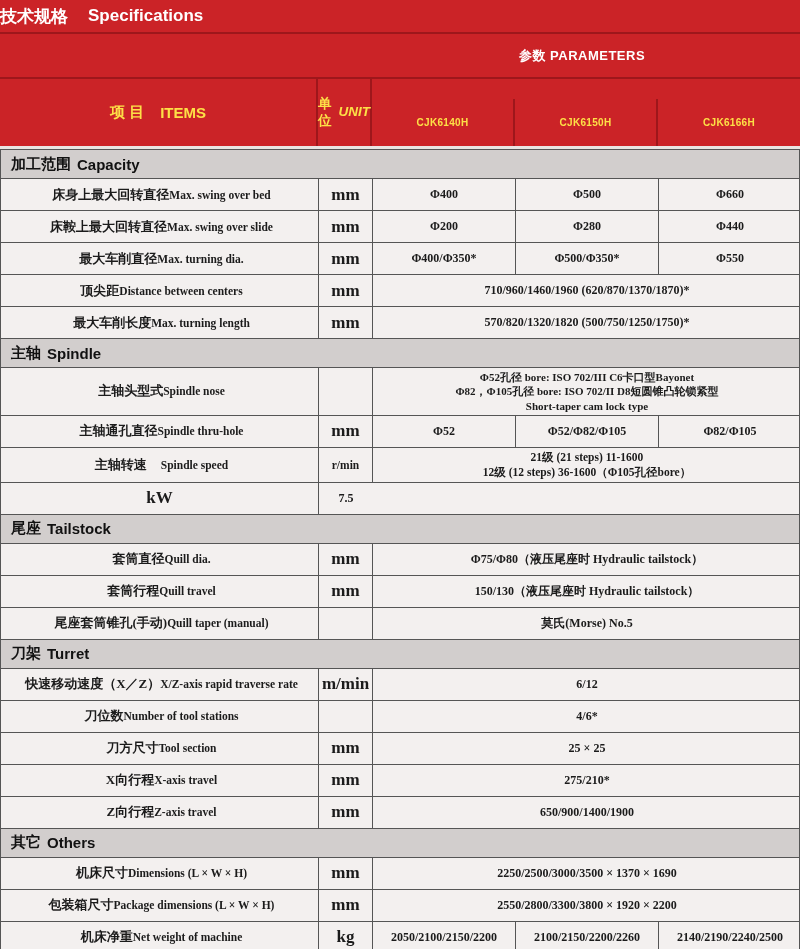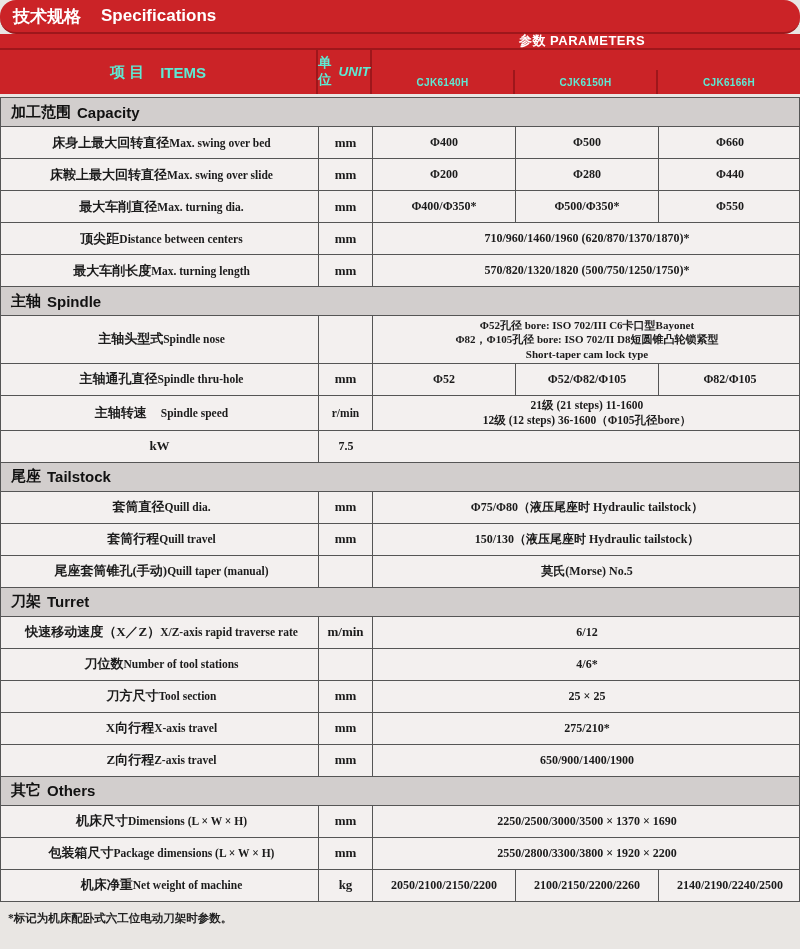--- a/index.html
+++ b/index.html
@@ -7,34 +7,34 @@
   body {
     height: 949px;
     background: #e9e6e3;
     font-family: "Liberation Sans", sans-serif;
     overflow: hidden;
   }
   
   .title-bar {
     height: 34px; background: #cb2327; color: #fff;
     display: flex; align-items: center; gap: 20px;
-    padding-left: 13px; border-bottom: 2px solid #9e171b;
-    font-weight: bold; font-size: 17px; border-radius: 16px;
+    border-bottom: 2px solid #9e171b;
+    font-weight: bold; font-size: 17px;
   }
   .params-bar {
-    height: 16px; background: #cb2327;
+    height: 45px; background: #cb2327;
     border-bottom: 2px solid #9e171b;
     display: flex; align-items: center;
   }
   .params-label {
     margin-left: 372px; width: 420px; text-align: center;
     color: #fff; font-weight: bold; font-size: 13px; letter-spacing: .5px;
   }
   .col-header {
-    height: 44px; background: #cb2327; color: #5eead4;
+    height: 67px; background: #cb2327; color: #fde047;
     display: grid; grid-template-columns: 318px 54px 143px 143px 142px;
   }
   .col-header > div {
     display: flex; align-items: center; justify-content: center;
     border-right: 2px solid #9e171b;
   }
   .col-header > div:last-child { border-right: none; }
   .ch-items { font-weight: bold; font-size: 15px; gap: 16px; }
   .ch-unit  { font-weight: bold; font-size: 13.5px; line-height: 1.25; }
   .ch-unit .unit-en { font-style: italic; }
@@ -59,21 +59,21 @@
     display: flex; align-items: center; justify-content: center;
     min-height: 31px; padding: 2px 4px;
     font-family: "Liberation Serif", serif;
     font-size: 12px; font-weight: bold; color: #1b1b1b;
     text-align: center;
   }
   .cell:last-child { border-right: none; }
   .lab { justify-content: center; text-align: left; padding: 2px 8px 2px 12px; }
   .lab .zh { font-size: 13px; }
   .lab .en { font-size: 11.5px; }
-  .unit { font-size: 13px; }
+  .unit { font-size: 17px; }
   .pre  { white-space: pre-line; line-height: 1.3; }
   .row.nose  .cell { min-height: 46px; font-size: 11px; }
   .row.speed .cell { min-height: 33px; font-size: 11.5px; gap: 14px; }
 
   .footnote {
     padding: 9px 0 0 8px;
     font-family: "Liberation Serif", serif;
     font-size: 11.5px; font-weight: bold; color: #222;
   }
 </style>

